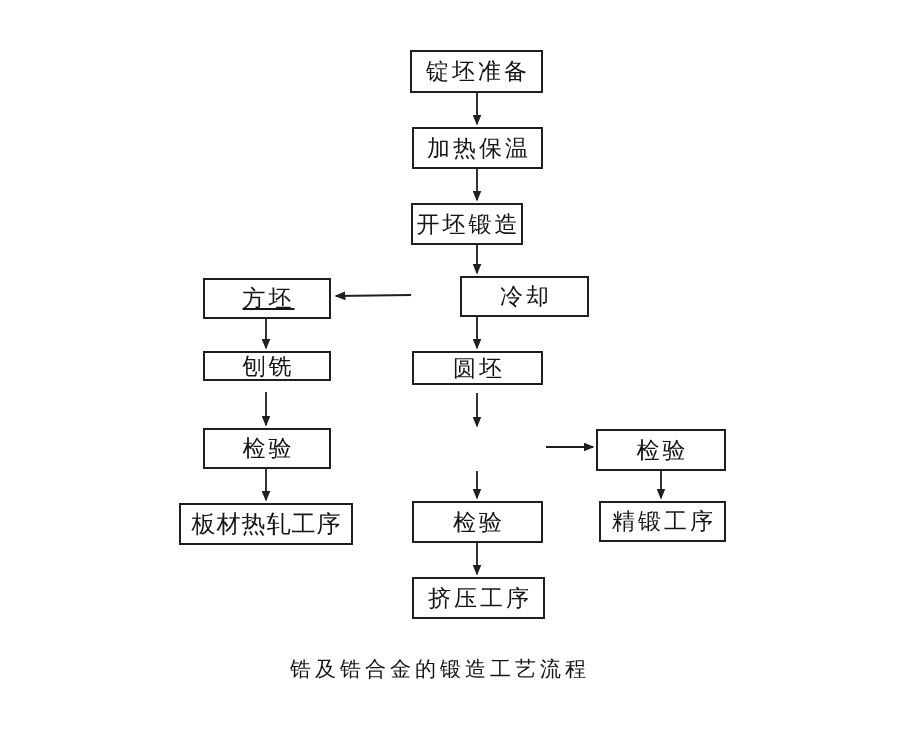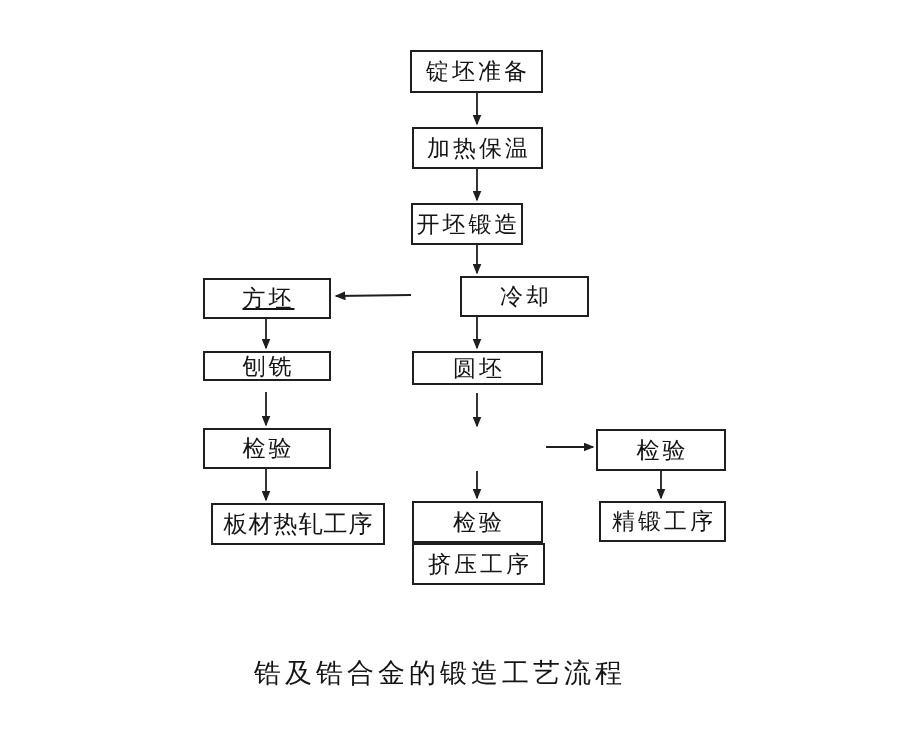--- a/index.html
+++ b/index.html
@@ -38,21 +38,21 @@
     line-height: 1;
   }
   .node.wide { font-size: 24px; letter-spacing: 1px; text-indent: 1px; }
   .caption {
     position: absolute;
     left: 0;
     top: 655px;
     width: 880px;
     text-align: center;
     color: var(--text-color);
-    font-size: 27px;
+    font-size: 21px;
     letter-spacing: 4px;
     font-weight: 500;
   }
 </style>
 </head>
 <body>
 
 <div class="canvas">
 
   <svg class="arrow-layer" width="900" height="744" viewBox="0 0 900 744" xmlns="http://www.w3.org/2000/svg">
@@ -80,20 +80,20 @@
 
   <div class="node" style="left:410px; top:50px;  width:133px; height:43px;">锭坯准备</div>
   <div class="node" style="left:412px; top:127px; width:131px; height:42px;">加热保温</div>
   <div class="node" style="left:411px; top:203px; width:112px; height:42px;">开坯锻造</div>
   <div class="node" style="left:412px; top:276px; width:129px; height:41px;margin-left:48px;">冷却</div>
   <div class="node" style="left:203px; top:278px; width:128px; height:41px;text-decoration:underline;">方坯</div>
   <div class="node" style="left:412px; top:351px; width:131px; height:34px;">圆坯</div>
   <div class="node" style="left:203px; top:351px; width:128px; height:30px;">刨铣</div>
   <div class="node" style="left:596px; top:429px; width:130px; height:42px;">检验</div>
   <div class="node" style="left:203px; top:428px; width:128px; height:41px;">检验</div>
-  <div class="node wide" style="left:179px; top:503px; width:174px; height:42px;margin-left:32px;">板材热轧工序</div>
+  <div class="node wide" style="left:179px; top:503px; width:174px; height:42px;">板材热轧工序</div>
   <div class="node" style="left:412px; top:501px; width:131px; height:42px;">检验</div>
   <div class="node" style="left:599px; top:501px; width:127px; height:41px;">精锻工序</div>
-  <div class="node" style="left:412px; top:543px; width:133px; height:42px;">挤压工序</div>
+  <div class="node" style="left:412px; top:577px; width:133px; height:42px;">挤压工序</div>
 
   <div class="caption">锆及锆合金的锻造工艺流程</div>
 
 </div>
 
 </body></html>

